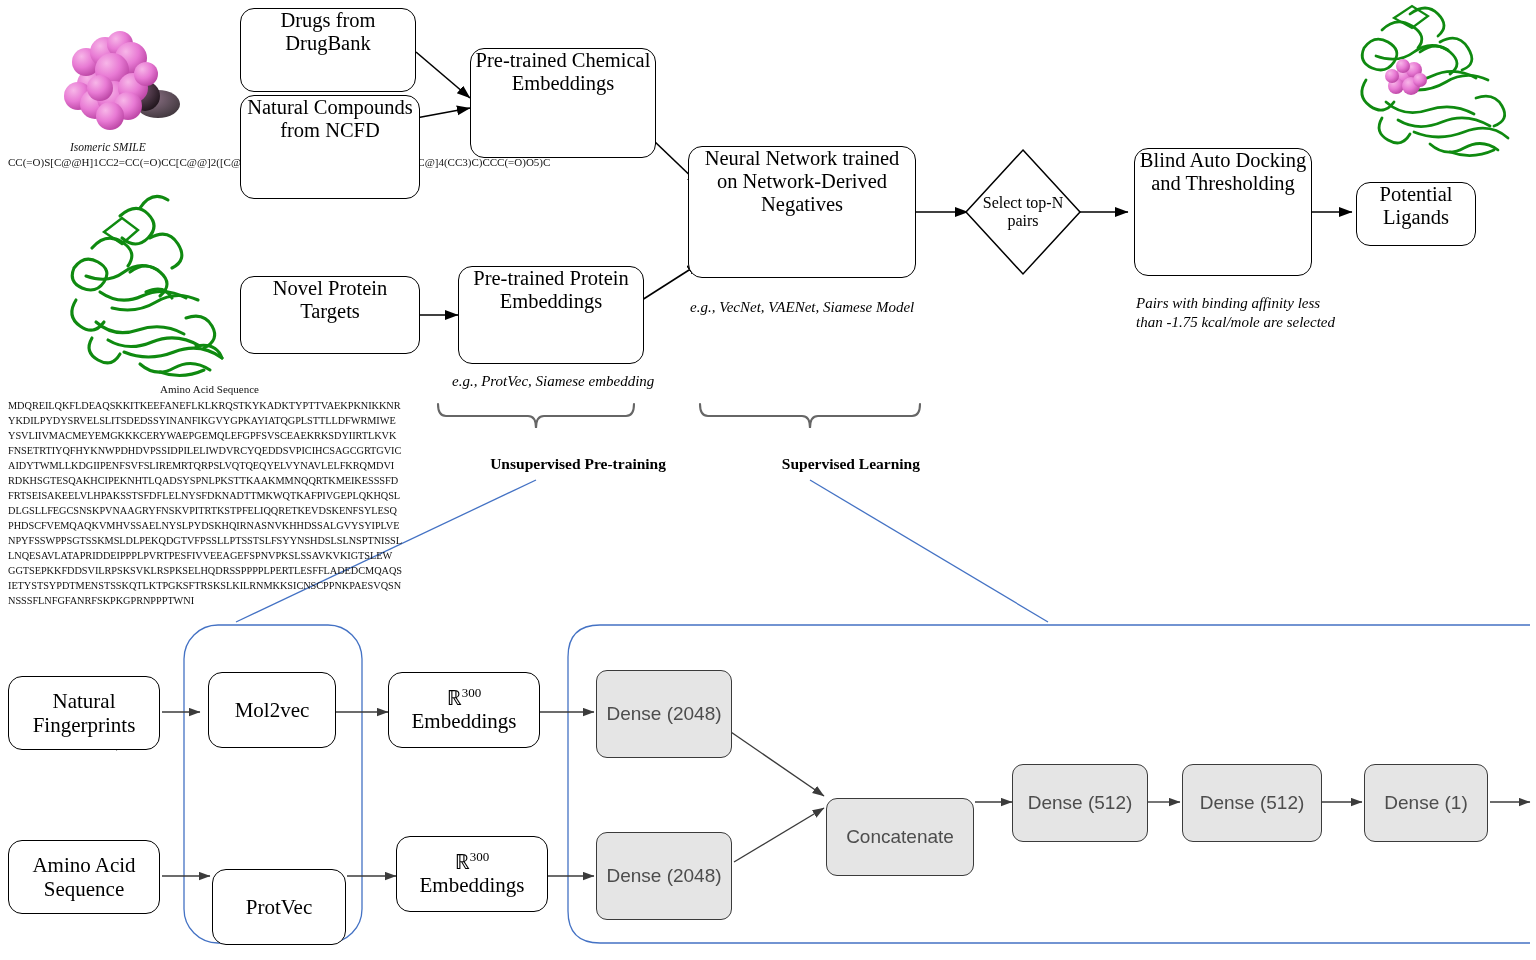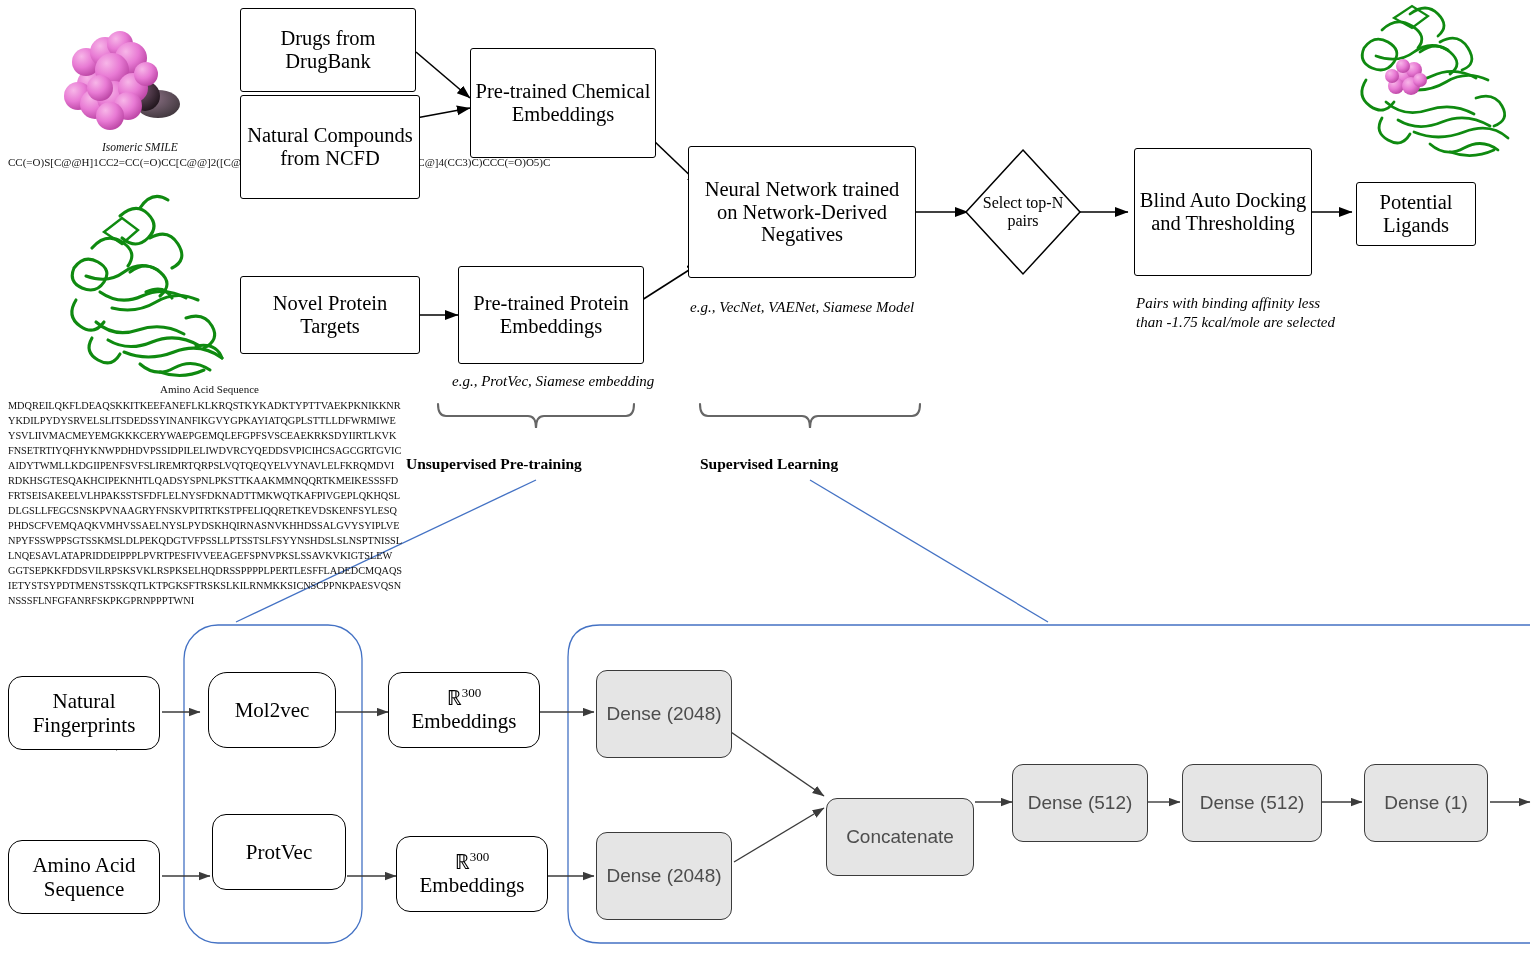--- a/index.html
+++ b/index.html
@@ -2,21 +2,21 @@
 <html><head>
 <meta charset="utf-8">
 <style>
   html,body{margin:0;padding:0;background:#ffffff;}
   body{width:1536px;height:960px;position:relative;overflow:hidden;
        font-family:"Liberation Serif",serif;color:#000;}
   #stage{position:absolute;left:0;top:0;width:1536px;height:960px;}
 
   
   .box{position:absolute;box-sizing:border-box;border:1.6px solid #000;
-       border-radius:3px;background:#fff;display:flex;align-items:center;
+       border-radius:14px;background:#fff;display:flex;
        justify-content:center;text-align:center;line-height:1.12;
        font-family:"Liberation Serif",serif;}
   .box span{display:block;padding:0 4px;}
 
   .f20{font-size:20.5px;}
 
   
   .nbox{position:absolute;box-sizing:border-box;border:1.3px solid #3b3b3b;
         border-radius:11px;background:#e5e5e5;display:flex;align-items:center;
         justify-content:center;text-align:center;line-height:1.2;
@@ -27,21 +27,21 @@
         border-radius:14px;background:#fff;display:flex;align-items:center;
         justify-content:center;text-align:center;line-height:1.15;
         font-family:"Liberation Serif",serif;font-size:21px;color:#000;}
 
   
   .cap{position:absolute;font-family:"Liberation Serif",serif;font-style:italic;
        font-size:15px;line-height:1.28;color:#000;white-space:pre-line;}
 
   
   .blabel{position:absolute;font-family:"Liberation Serif",serif;font-weight:bold;
-          font-size:15.5px;color:#000;text-align:left;}
+          font-size:15.5px;color:#000;text-align:right;}
 
   
   .seq{position:absolute;font-family:"Liberation Serif",serif;font-size:10.3px;
        line-height:1.46;letter-spacing:-0.05px;color:#111;white-space:pre;}
   .seqtitle{position:absolute;font-family:"Liberation Serif",serif;font-size:11px;
             color:#111;}
   .smile{position:absolute;font-family:"Liberation Serif",serif;font-size:11px;
          line-height:1.32;color:#111;white-space:pre-line;width:232px;}
   .smiletitle{position:absolute;font-family:"Liberation Serif",serif;
               font-style:italic;font-size:11.5px;color:#111;}
@@ -186,21 +186,21 @@
       <path d="M1148,802 L1180,802"></path>
       <path d="M1322,802 L1362,802"></path>
       <path d="M1490,802 L1530,802"></path>
     </g>
 
     <g stroke="#000" stroke-width="1.5" fill="none" marker-end="url(#ah)">
       <path d="M88,746 L128,746"></path>
     </g>
   </svg>
 
-  <div class="smiletitle" style="left:70px;top:141px;margin-left:32px;">Isomeric  SMILE</div>
+  <div class="smiletitle" style="left:70px;top:141px;">Isomeric  SMILE</div>
   <div class="smile" style="left:8px;top:155px;">CC(=O)S[C@@H]1CC2=CC(=O)CC[C@@]2([C@@H]3[C@@H]1[C@@H]4CC[C@]5([C@]4(CC3)C)CCC(=O)O5)C</div>
 
   <div class="seqtitle" style="left:160px;top:383px;">Amino Acid  Sequence</div>
   <div class="seq" style="left:8px;top:398px;">MDQREILQKFLDEAQSKKITKEEFANEFLKLKRQSTKYKADKTYPTTVAEKPKNIKKNR
 YKDILPYDYSRVELSLITSDEDSSYINANFIKGVYGPKAYIATQGPLSTTLLDFWRMIWE
 YSVLIIVMACMEYEMGKKKCERYWAEPGEMQLEFGPFSVSCEAEKRKSDYIIRTLKVK
 FNSETRTIYQFHYKNWPDHDVPSSIDPILELIWDVRCYQEDDSVPICIHCSAGCGRTGVIC
 AIDYTWMLLKDGIIPENFSVFSLIREMRTQRPSLVQTQEQYELVYNAVLELFKRQMDVI
 RDKHSGTESQAKHCIPEKNHTLQADSYSPNLPKSTTKAAKMMNQQRTKMEIKESSSFD
 FRTSEISAKEELVLHPAKSSTSFDFLELNYSFDKNADTTMKWQTKAFPIVGEPLQKHQSL
@@ -258,25 +258,25 @@
   <div class="blabel" style="left:700px;top:455px;width:220px;">Supervised Learning</div>
 
   <div class="sbox" style="left:8px;top:676px;width:152px;height:74px;">
     <span>Natural Fingerprints</span>
   </div>
 
   <div class="sbox" style="left:8px;top:840px;width:152px;height:74px;">
     <span>Amino Acid Sequence</span>
   </div>
 
-  <div class="sbox" style="left:208px;top:672px;width:128px;height:76px;border-radius:19px;">
+  <div class="sbox" style="left:208px;top:672px;width:128px;height:76px;">
     <span>Mol2vec</span>
   </div>
 
-  <div class="sbox" style="left:212px;top:814px;width:134px;height:76px;">
+  <div class="sbox" style="left:212px;top:869px;width:134px;height:76px;">
     <span>ProtVec</span>
   </div>
 
   <div class="sbox" style="left:388px;top:672px;width:152px;height:76px;flex-direction:column;">
     <span style="line-height:1;">
       <span>ℝ</span><span class="sup">300</span>
     </span>
     <span>Embeddings</span>
   </div>
 

